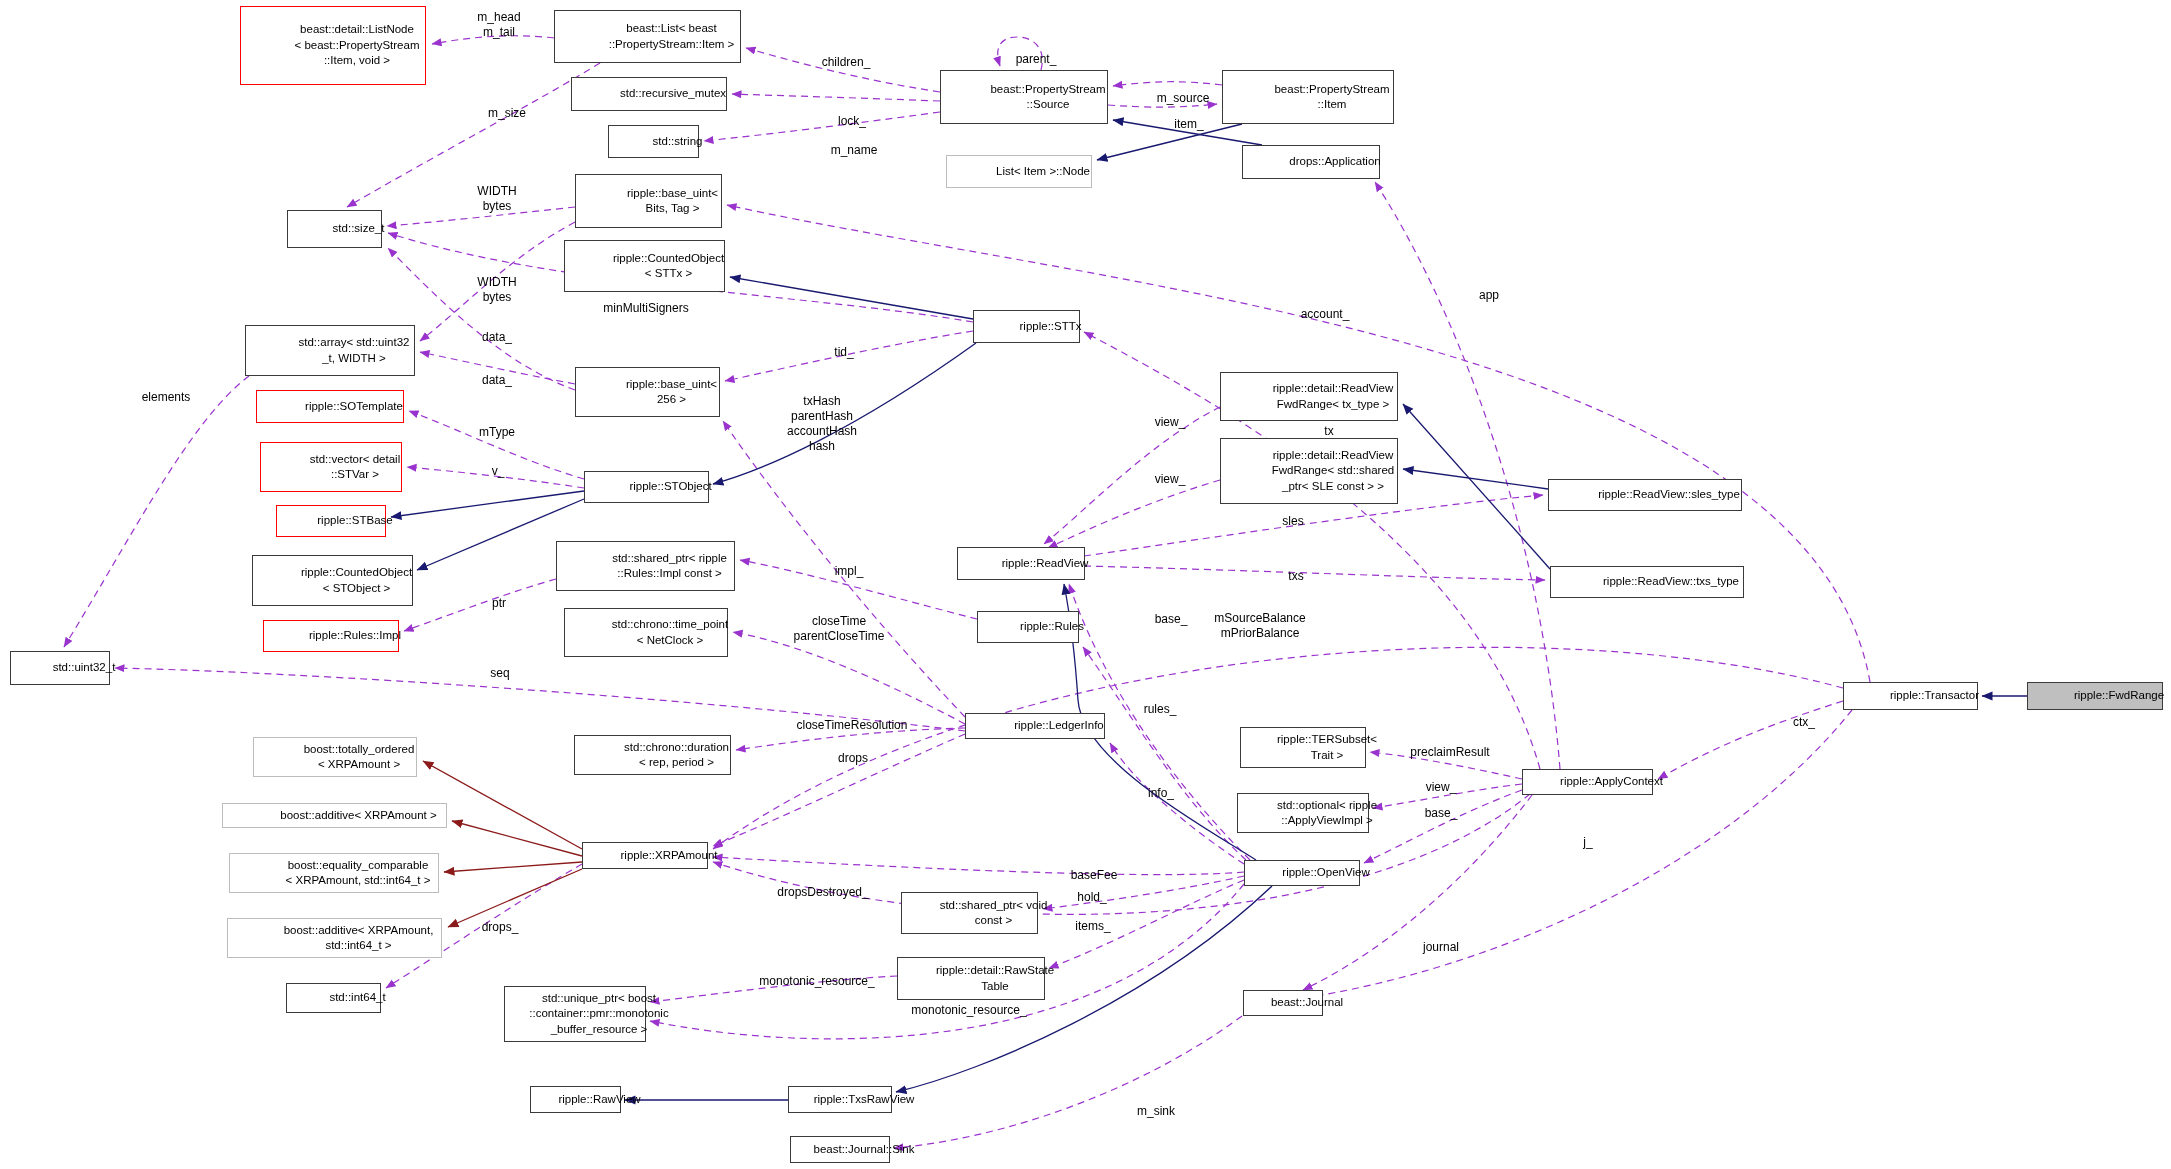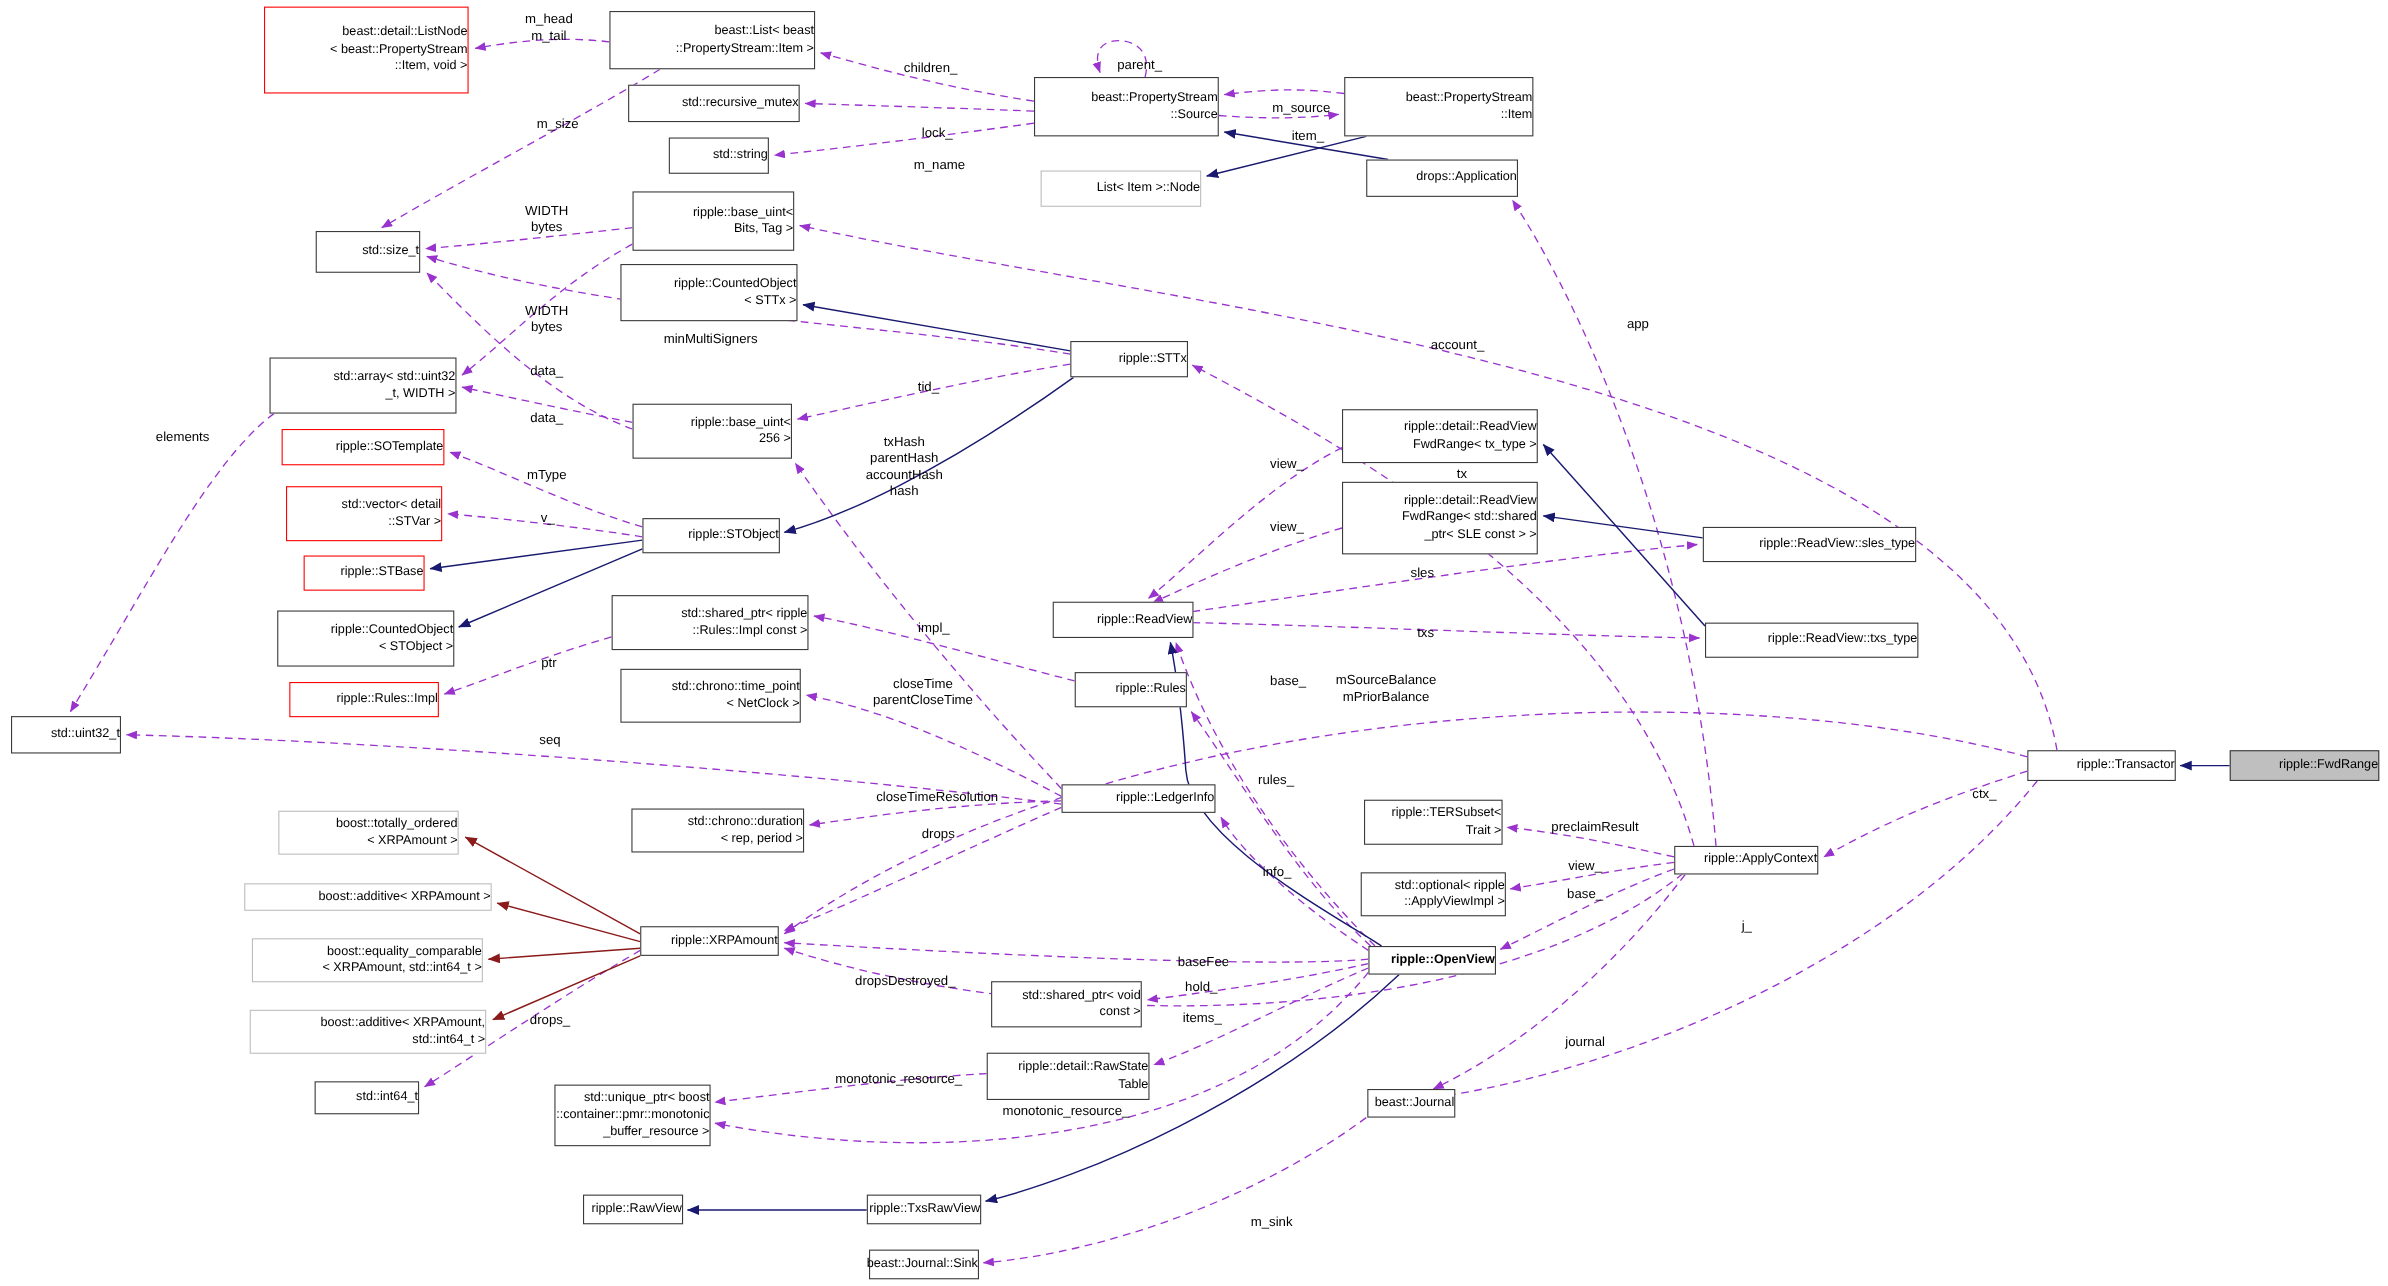--- a/index.html
+++ b/index.html
@@ -4,21 +4,21 @@
 <style>
   html,body{margin:0;padding:0;background:#ffffff;}
   #canvas{position:relative;width:2171px;height:1169px;background:#ffffff;overflow:hidden;
           font-family:"Liberation Sans","DejaVu Sans",sans-serif;}
   #edges{position:absolute;left:0;top:0;width:2171px;height:1169px;}
   .edge{fill:none;}
   .e-dashed{stroke:#9a32cd;stroke-width:1.2;stroke-dasharray:7 5;marker-end:url(#arrowPurple);}
   .e-navy{stroke:#191970;stroke-width:1.3;marker-end:url(#arrowNavy);}
   .e-red{stroke:#8b1a1a;stroke-width:1.3;marker-end:url(#arrowRed);}
   .node{position:absolute;box-sizing:border-box;background:#ffffff;border:1px solid #3a3a3a;
-        display:flex;flex-direction:column;align-items:flex-end;justify-content:center;
+        display:flex;flex-direction:column;align-items:center;justify-content:center;
         font-size:11.5px;line-height:15.5px;color:#000;text-align:center;white-space:nowrap;
         cursor:pointer;padding-left:48px;}
   .node.b-red{border-color:#ff0000;}
   .node.b-light{border-color:#bdbdbd;}
   .node.f-gray{background:#bfbfbf;}
   .elabel{position:absolute;transform:translate(-50%,-50%);font-size:12px;line-height:15px;
           color:#000;text-align:center;white-space:nowrap;pointer-events:none;}
 </style>
 </head>
 <body>
@@ -262,21 +262,21 @@
         <span>beast::Journal</span>
       </div>
       <div class="node" style="left: 1240px; top: 727px; width: 126px; height: 41px;">
         <span>ripple::TERSubset&lt;</span>
         <span>Trait &gt;</span>
       </div>
       <div class="node" style="left: 1237px; top: 793px; width: 132px; height: 40px;">
         <span>std::optional&lt; ripple</span>
         <span>::ApplyViewImpl &gt;</span>
       </div>
-      <div class="node" style="left: 1244px; top: 860px; width: 116px; height: 26px; font-weight: bold;">
+      <div class="node" style="left: 1244px; top: 860px; width: 116px; height: 26px;">
         <span>ripple::OpenView</span>
       </div>
       <div class="node" style="left: 1522px; top: 769px; width: 131px; height: 26px;">
         <span>ripple::ApplyContext</span>
       </div>
       <div class="node" style="left: 1843px; top: 682px; width: 135px; height: 28px;">
         <span>ripple::Transactor</span>
       </div>
       <div class="node f-gray" style="left: 2027px; top: 682px; width: 136px; height: 28px;">
         <span>ripple::FwdRange</span>

